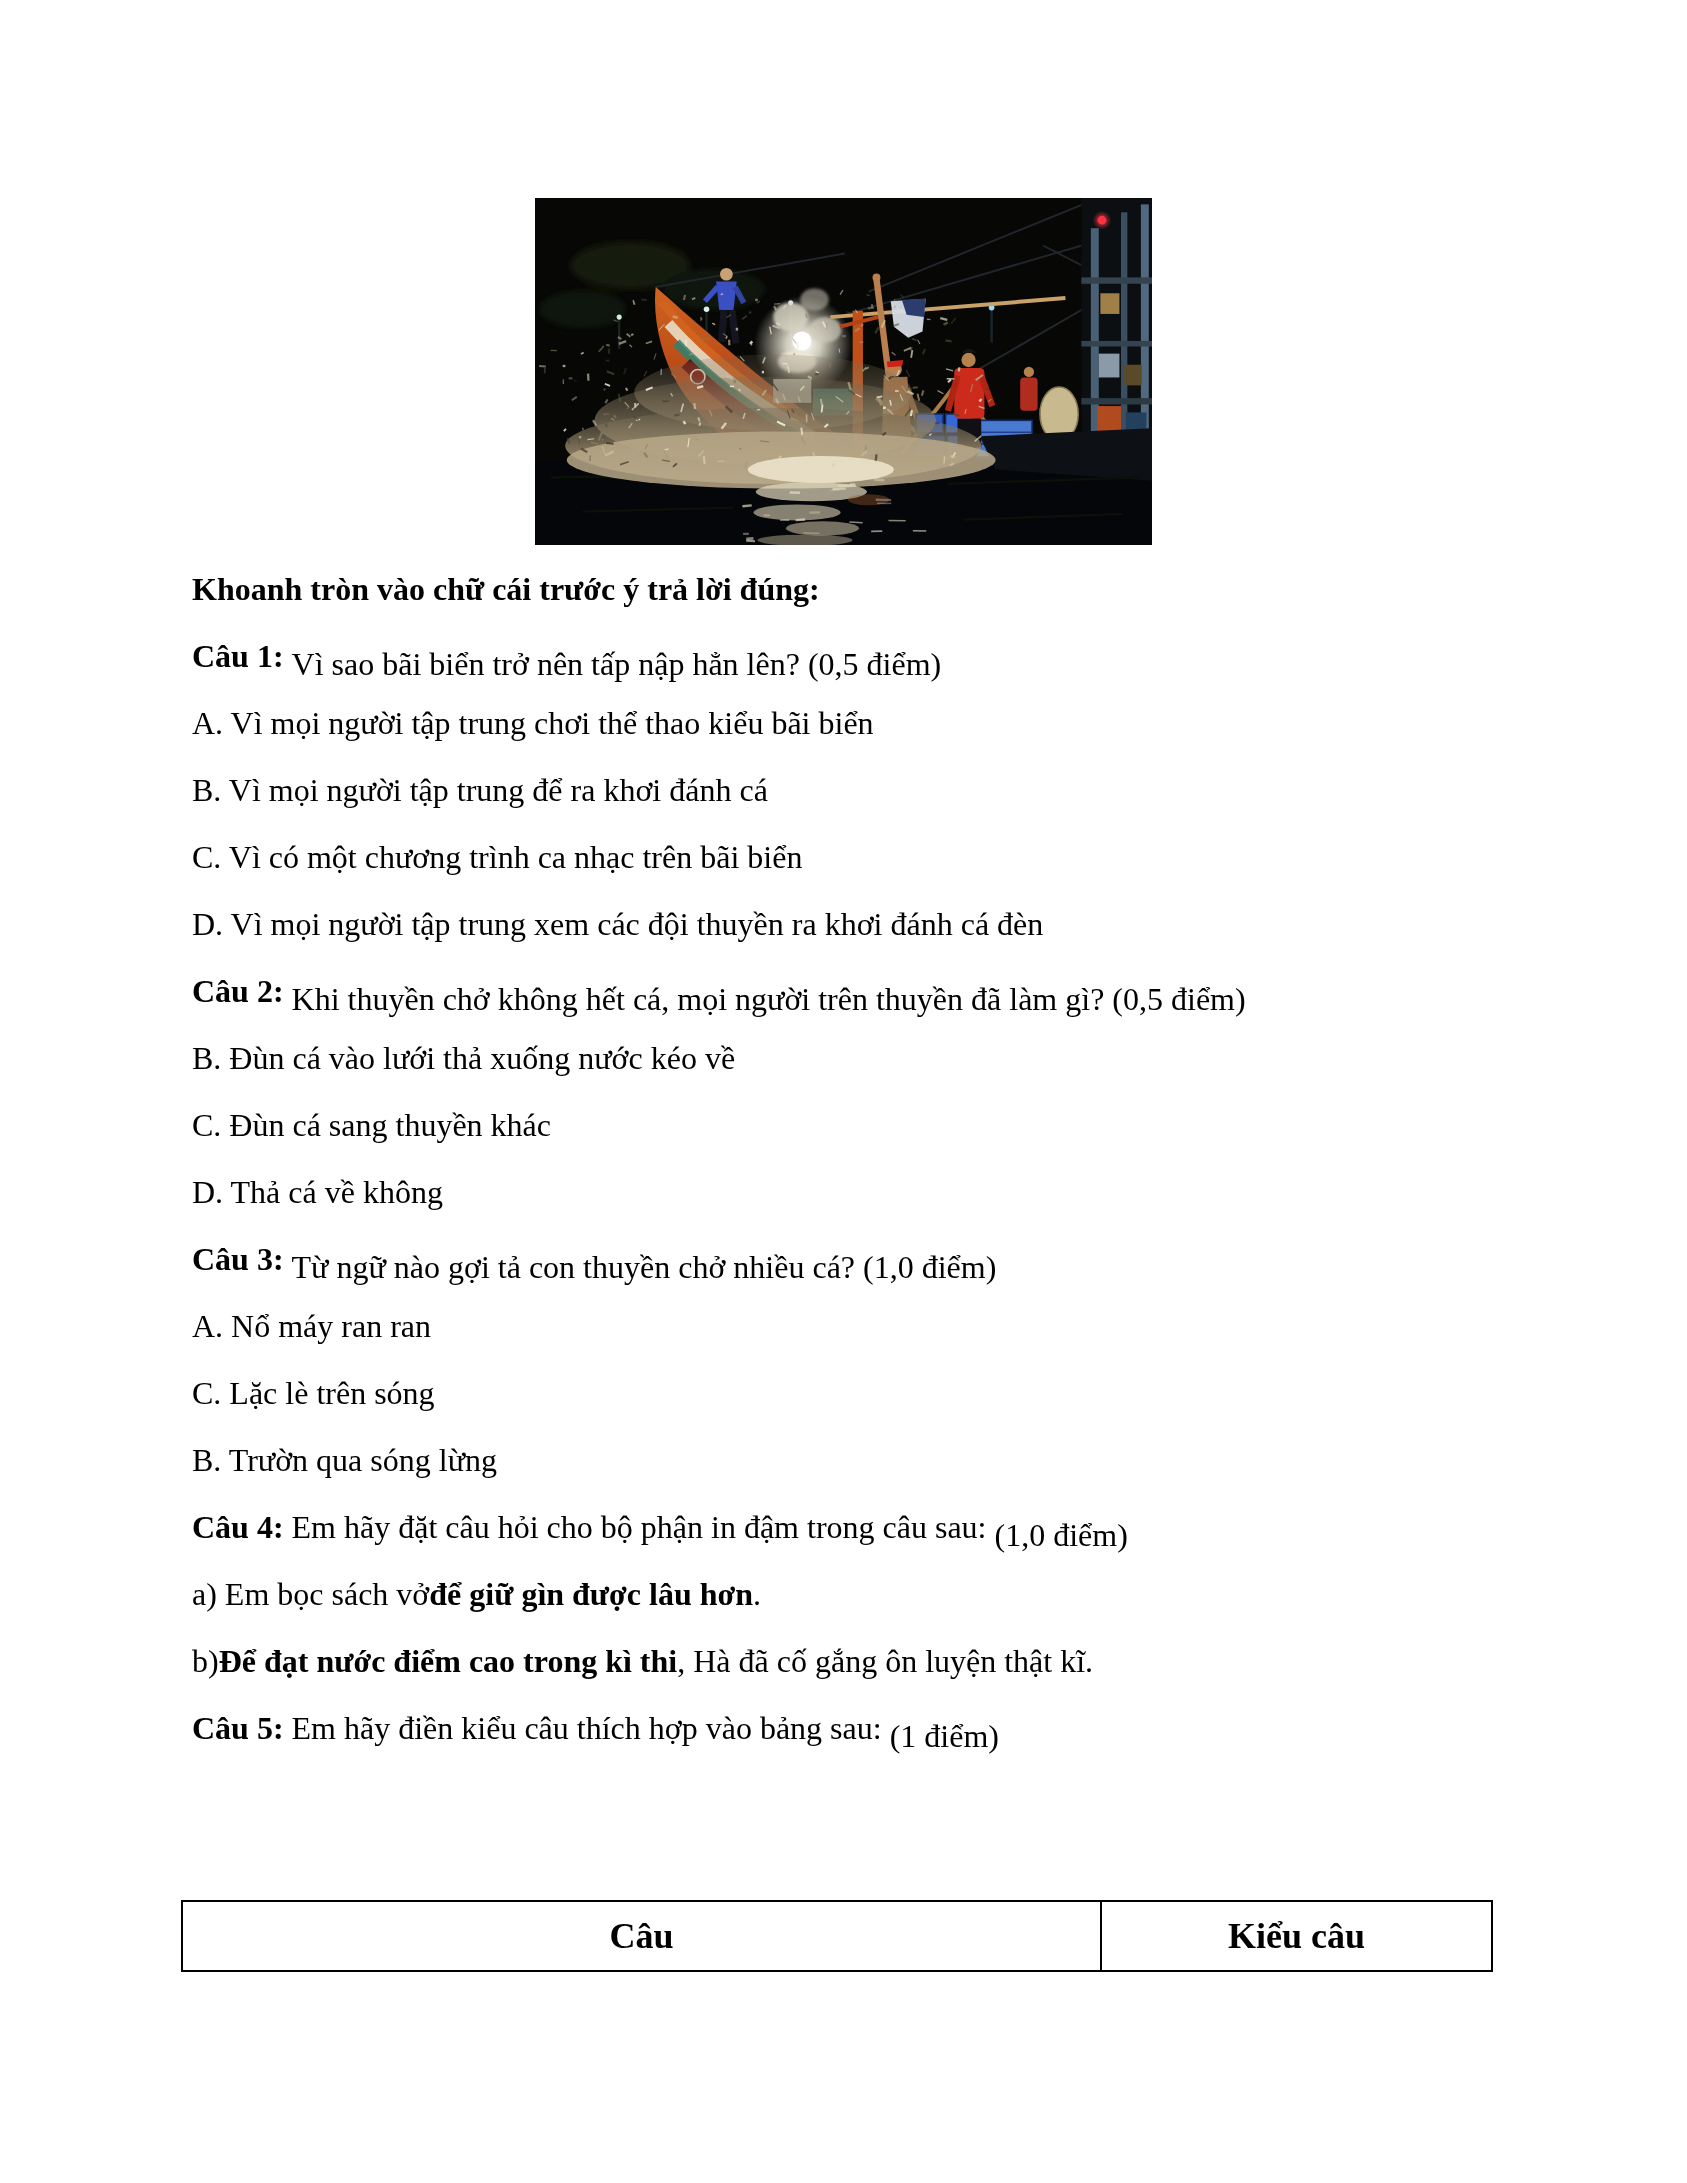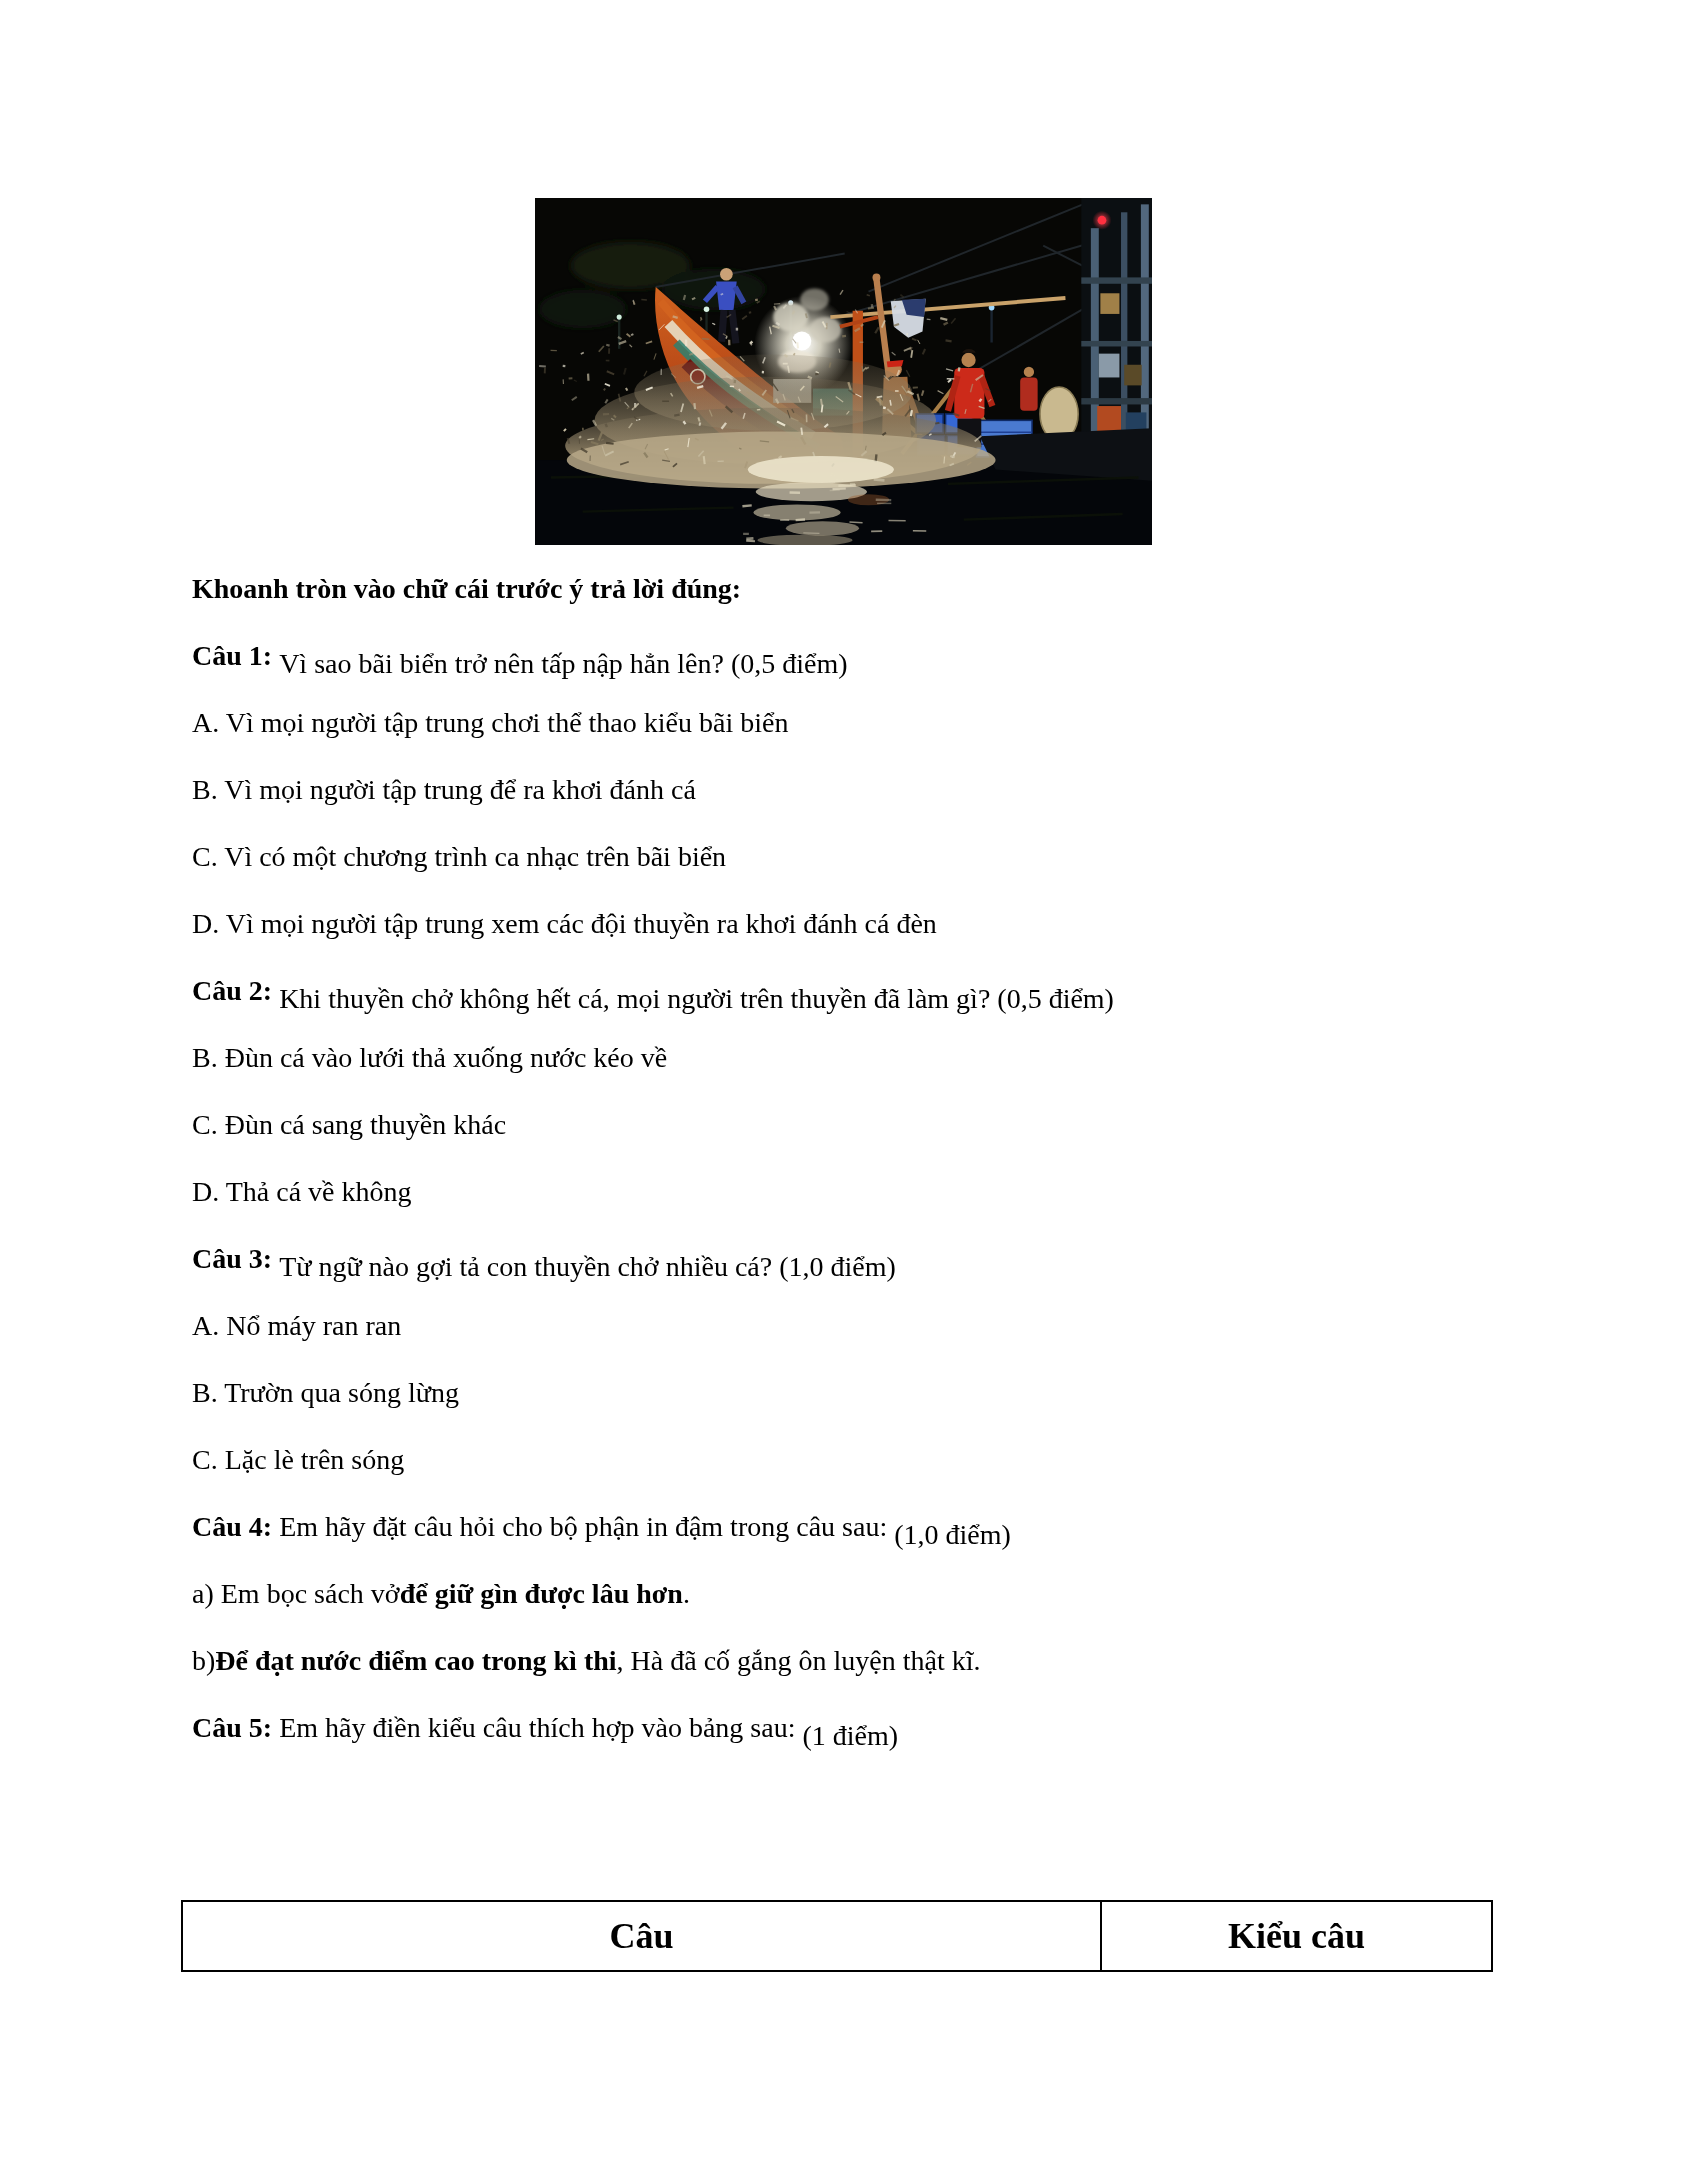--- a/index.html
+++ b/index.html
@@ -13,21 +13,21 @@
   }
   .photo-wrap{
     position:absolute;left:535px;top:198px;width:617px;height:347px;
   }
   .photo-wrap svg{display:block;width:617px;height:347px;}
   .content{
     position:absolute;left:192px;top:556px;width:1318px;
   }
   .line{
     height:67px;margin:0;display:flex;align-items:center;
-    font-size:28px;line-height:1.1;white-space:nowrap;
+    font-size:32px;line-height:1.1;white-space:nowrap;
   }
   .b{font-weight:bold;}
   .i{margin-top:16px;}
   .exam-table{
     position:absolute;left:181px;top:1900px;width:1312px;height:72px;
     border:2.4px solid #000;box-sizing:border-box;display:flex;background:#fff;
   }
   .exam-cell{
     display:flex;align-items:center;justify-content:center;
     font-size:36px;font-weight:bold;box-sizing:border-box;
@@ -527,24 +527,24 @@
         <span>D. Thả cá về không</span>
       </p>
 
     <p class="line">
       <span class="b">Câu 3:</span>&nbsp;<span class="i">Từ ngữ nào gợi tả con thuyền chở nhiều cá? (1,0 điểm)</span>
     </p>
     <p class="line">
         <span>A. Nổ máy ran ran</span>
       </p>
     <p class="line">
+        <span>C. Lặc lè trên sóng</span>
+      </p>
+    <p class="line">
         <span>B. Trườn qua sóng lừng</span>
-      </p>
-    <p class="line">
-        <span>C. Lặc lè trên sóng</span>
       </p>
 
     <p class="line">
       <span class="b">Câu 4:</span>&nbsp;<span>Em hãy đặt câu hỏi cho bộ phận in đậm trong câu sau:</span>&nbsp;<span class="i">(1,0 điểm)</span>
     </p>
     <p class="line">
       <span>a) Em bọc sách vở </span>
         <span class="b">để giữ gìn được lâu hơn</span>
         <span>.</span>
     </p>

